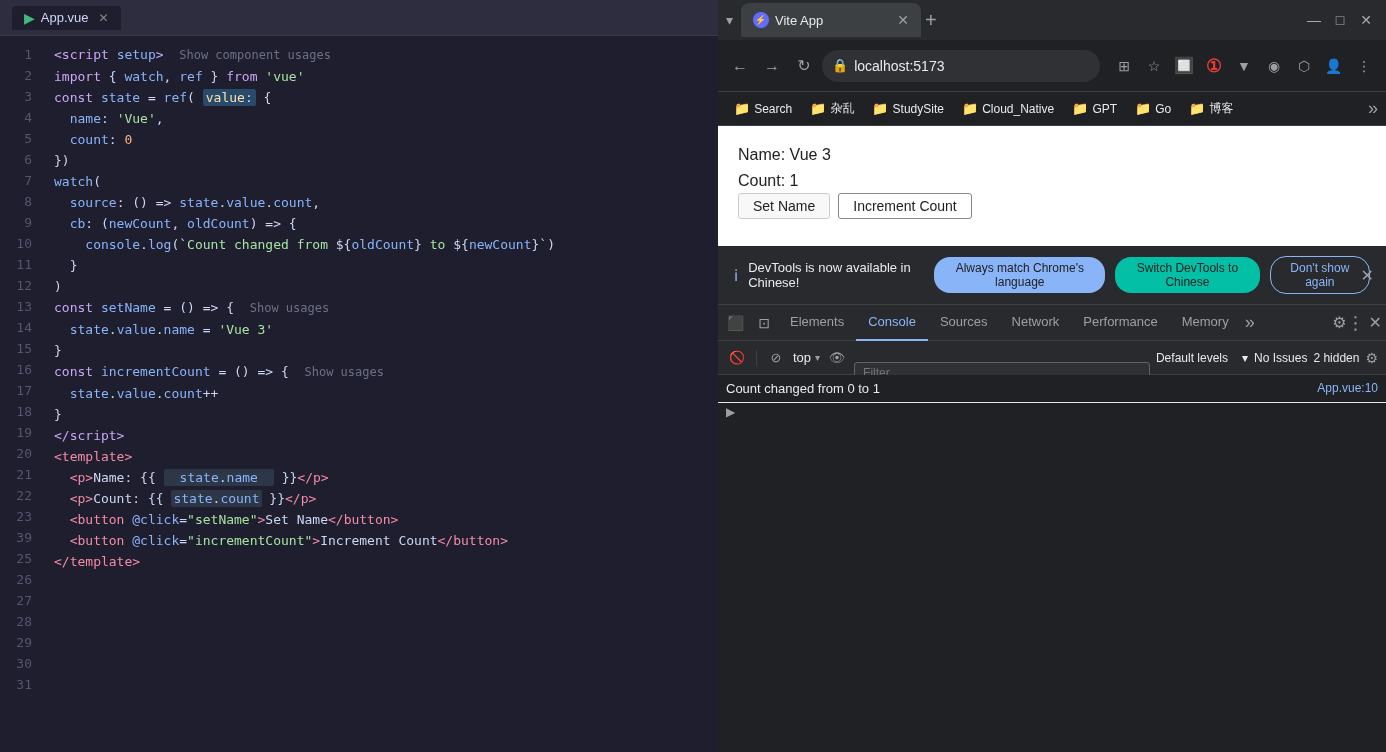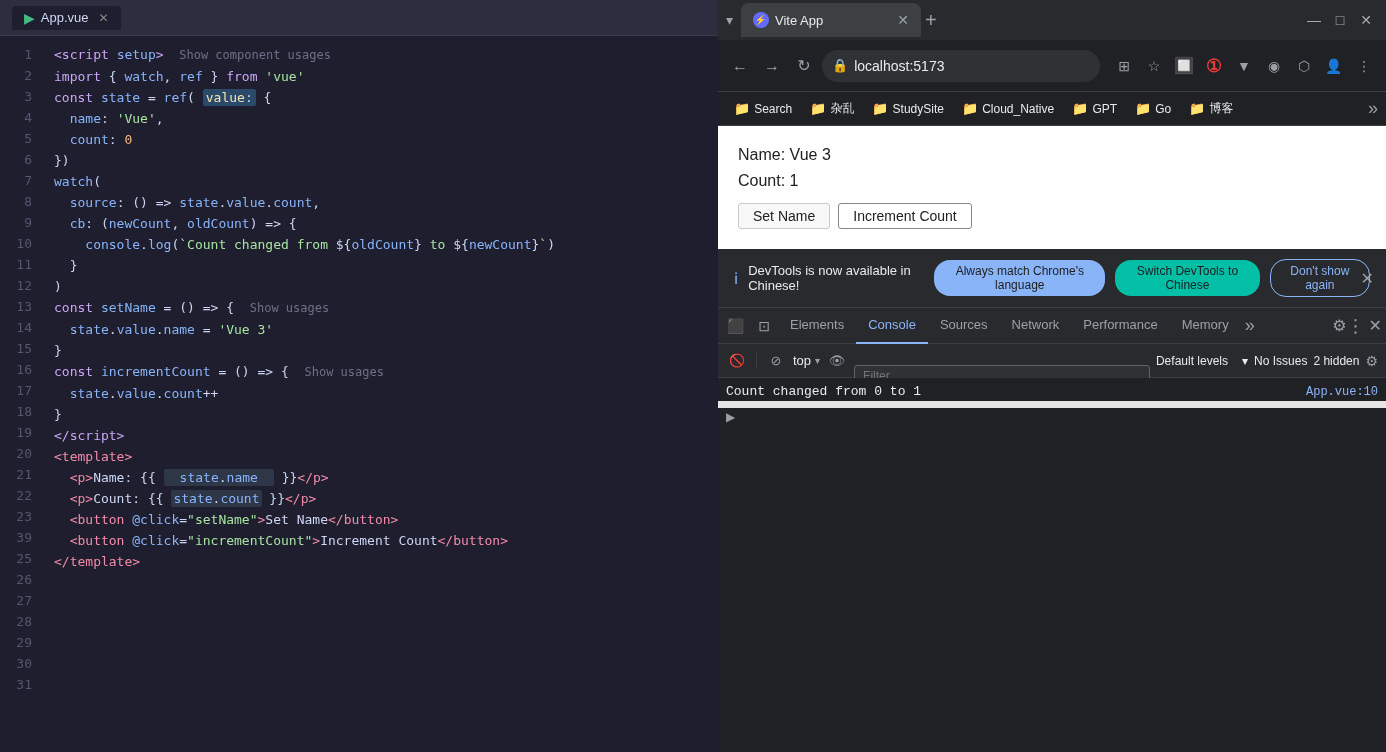--- a/index.html
+++ b/index.html
@@ -231,21 +231,21 @@
     }
     .bm-icon { font-size: 13px; color: #9aa0a6; }
     .more-bookmarks { color: #9aa0a6; font-size: 18px; cursor: pointer; margin-left: auto; }
     
     .page-content {
       background: white;
       padding: 20px;
       min-height: 120px;
     }
     .page-name { font-size: 16px; color: #202124; margin-bottom: 8px; }
-    .page-count { font-size: 16px; color: #202124; margin-bottom: 13px; }
+    .page-count { font-size: 16px; color: #202124; margin-bottom: 3px; }
     .page-buttons { display: flex; gap: 8px; }
     .page-btn {
       padding: 4px 14px;
       font-size: 14px;
       border: 1px solid #ccc;
       border-radius: 3px;
       cursor: pointer;
       background: #f8f8f8;
       color: #202124;
     }
@@ -388,26 +388,26 @@
     }
     
     .console-output {
       flex: 1;
       background: #202124;
       padding: 4px 0;
       overflow-y: auto;
     }
     .console-log-line {
       display: flex;
-      align-items: flex-end;
+      align-items: flex-start;
       padding: 2px 8px;
-      font-family: Liberation Mono, monospace;
-      font-size: 13px;
-      color: #e8eaed;
-      border-bottom: 7px solid #e5e5e5;
+      font-family: Liberation Sans, sans-serif;
+      font-size: 13px;
+      color: #e8eaed;
+      border-bottom: 1px solid #e5e5e5;
       min-height: 24px;
     }
     .console-source {
       color: #8ab4f8;
       font-size: 12px;
       margin-left: auto;
       white-space: nowrap;
       cursor: pointer;
     }
     .console-arrow {

